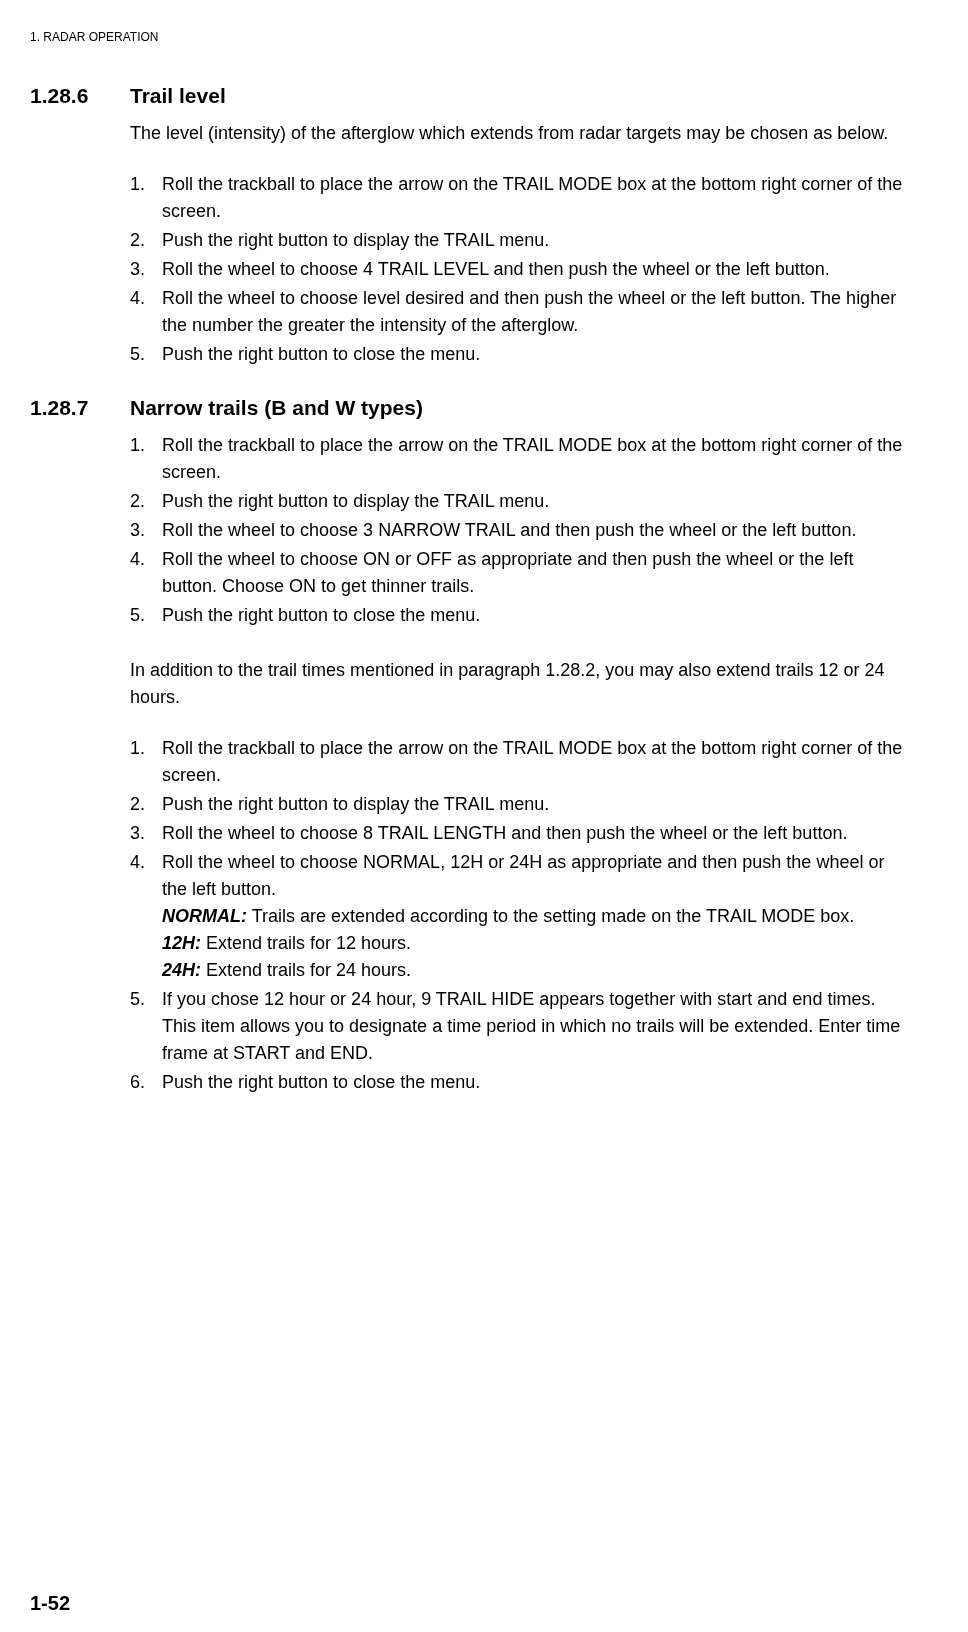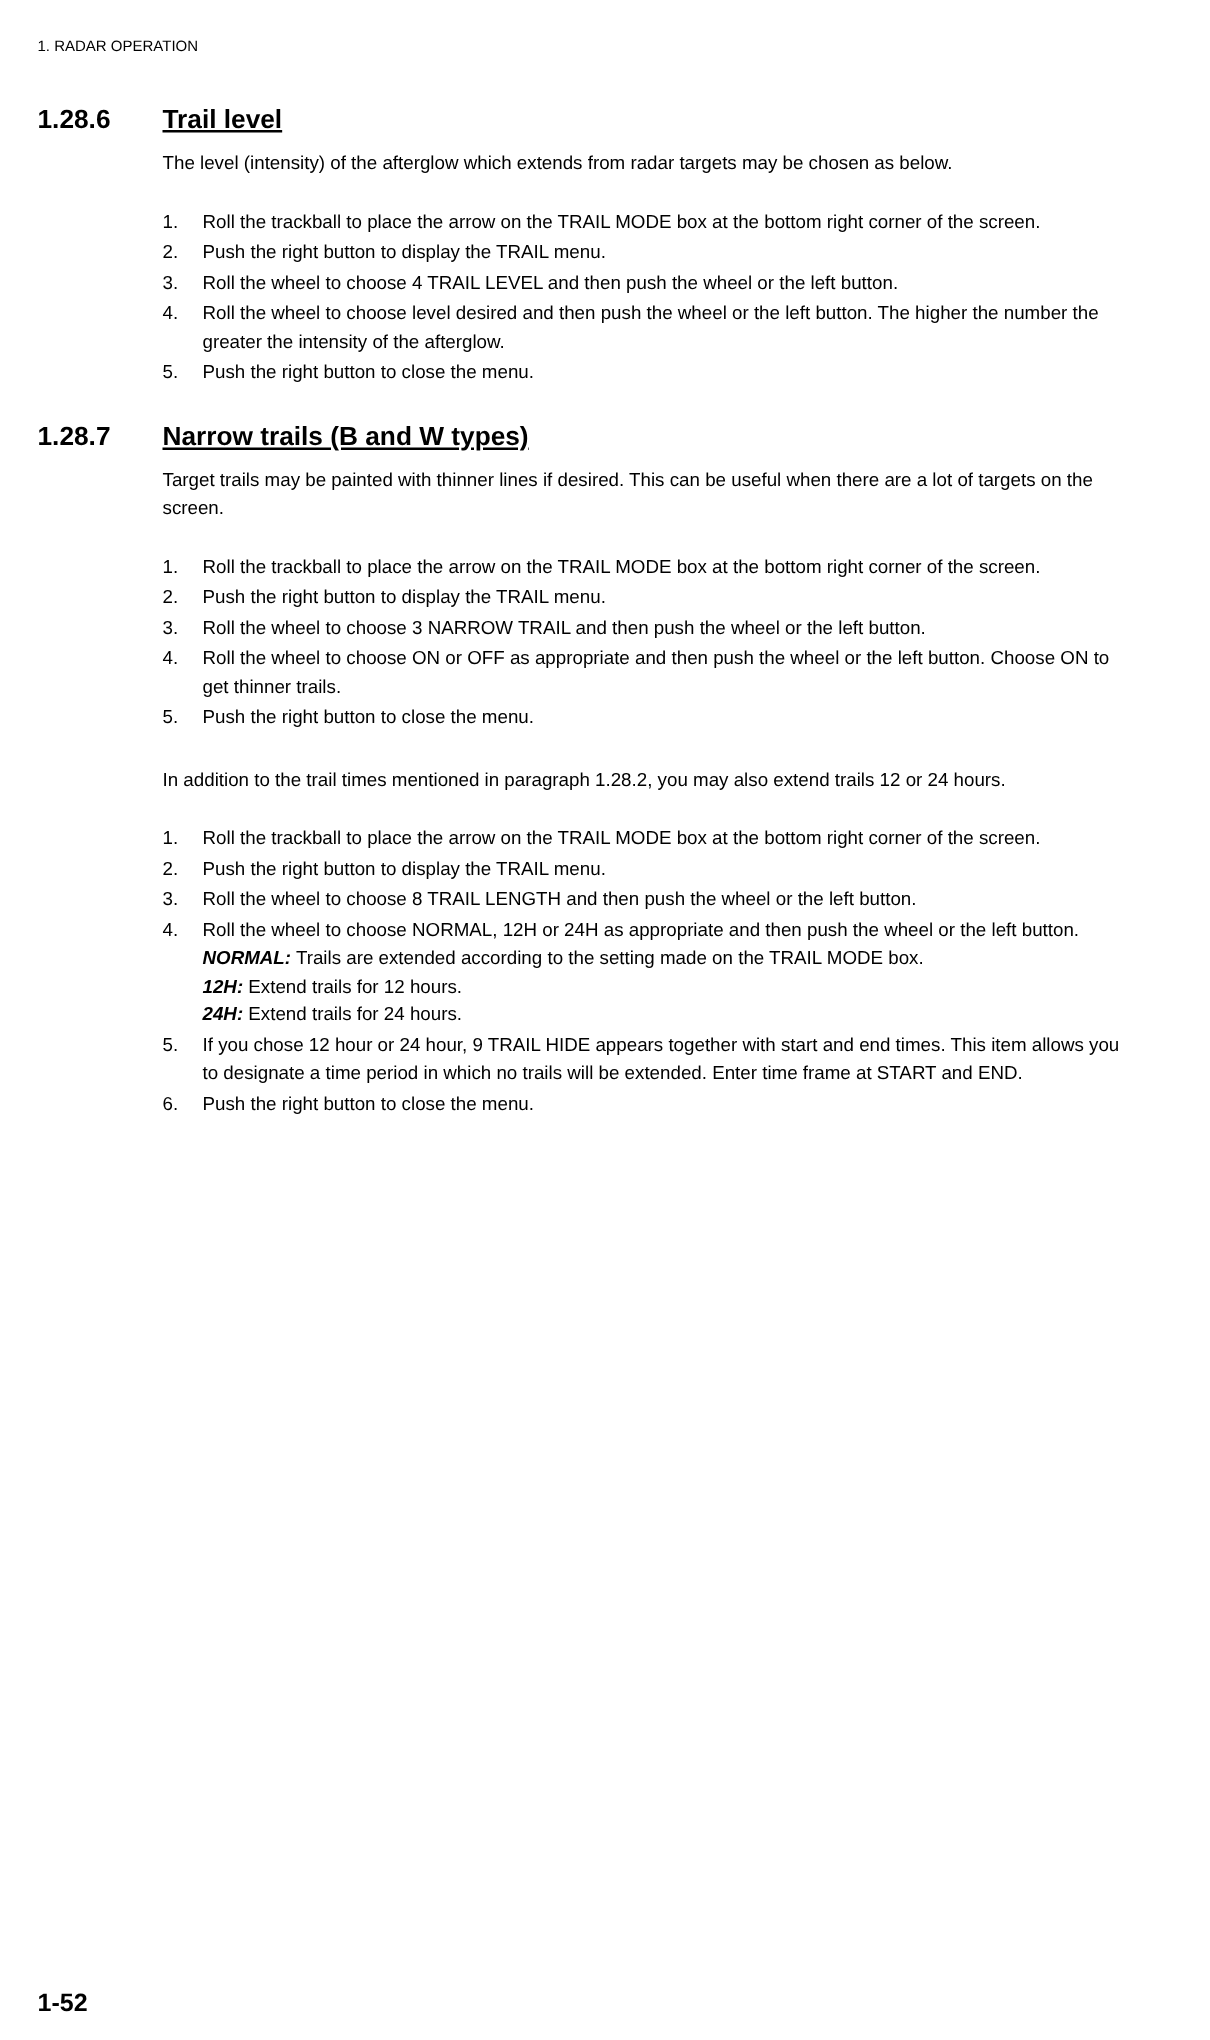--- a/index.html
+++ b/index.html
@@ -29,25 +29,24 @@
     }
     .section-number {
       font-size: 21px;
       font-weight: bold;
       width: 100px;
       flex-shrink: 0;
     }
     .section-title {
       font-size: 21px;
       font-weight: bold;
-      text-decoration: underline;
     }
     .section-body {
       margin-left: 100px;
-      font-size: 15px;
+      font-size: 18px;
       line-height: 1.5;
     }
     .intro-text {
       margin-bottom: 24px;
     }
     .ordered-list {
       list-style: none;
       counter-reset: item;
     }
     .ordered-list li {
@@ -94,21 +93,20 @@
     </ol>
   </div>
 </div>
 
 <div class="section">
   <div class="section-row">
     <div class="section-number">1.28.7</div>
     <div class="section-title">Narrow trails (B and W types)</div>
   </div>
   <div class="section-body">
-    <div class="intro-text">Target trails may be painted with thinner lines if desired. This can be useful when there are a lot of targets on the screen.</div>
     <ol class="ordered-list">
       <li>Roll the trackball to place the arrow on the TRAIL MODE box at the bottom right corner of the screen.</li>
       <li>Push the right button to display the TRAIL menu.</li>
       <li>Roll the wheel to choose 3 NARROW TRAIL and then push the wheel or the left button.</li>
       <li>Roll the wheel to choose ON or OFF as appropriate and then push the wheel or the left button. Choose ON to get thinner trails.</li>
       <li>Push the right button to close the menu.</li>
     </ol>
   </div>
 </div>
 

